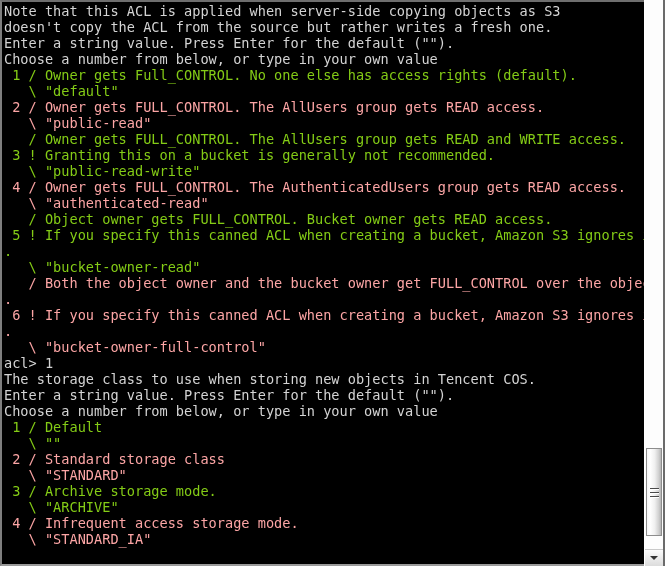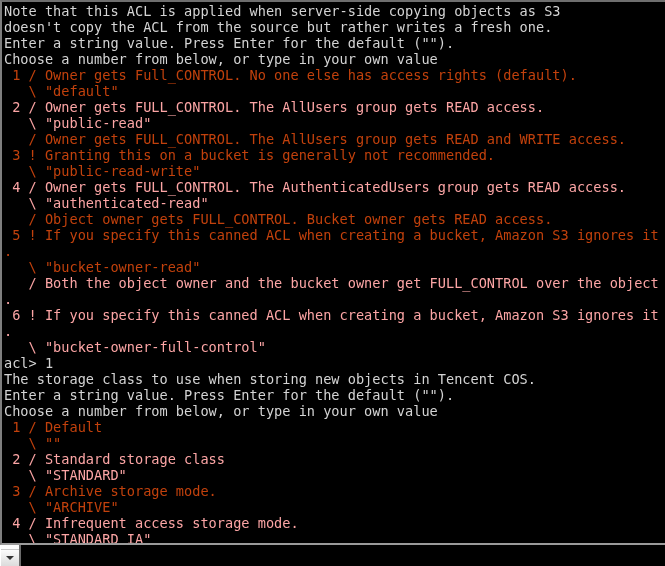--- a/index.html
+++ b/index.html
@@ -15,21 +15,21 @@
     font-family: "DejaVu Sans Mono", "Liberation Mono", monospace;
   }
 
   #terminal-window {
     position: relative;
     width: 665px;
     height: 566px;
     background: #000000;
     box-sizing: border-box;
     display: flex;
-    flex-direction: column;
+    flex-direction: row;
   }
 
   
   #terminal-screen {
     position: relative;
     flex: 1 1 auto;
     background: #000000;
     border-left: 2px solid #7f7f7f;
     border-top: 2px solid #6e6e6e;
     border-bottom: 2px solid #9a9a9a;
@@ -50,21 +50,21 @@
   }
 
   .ln {
     display: block;
     height: 16px;
     line-height: 16px;
     white-space: pre;
   }
 
   .c-white  { color: #d4d4d4; }
-  .c-red    { color: #c2410c; }
+  .c-red    { color: #84cc16; }
   .c-green  { color: #fca5a5; }
 
   
   #scrollbar {
     position: relative;
     width: 21px;
     flex: 0 0 21px;
     background: #ffffff;
     border-left: 1px solid #ffffff;
     border-right: 2px solid #6b6b6b;

